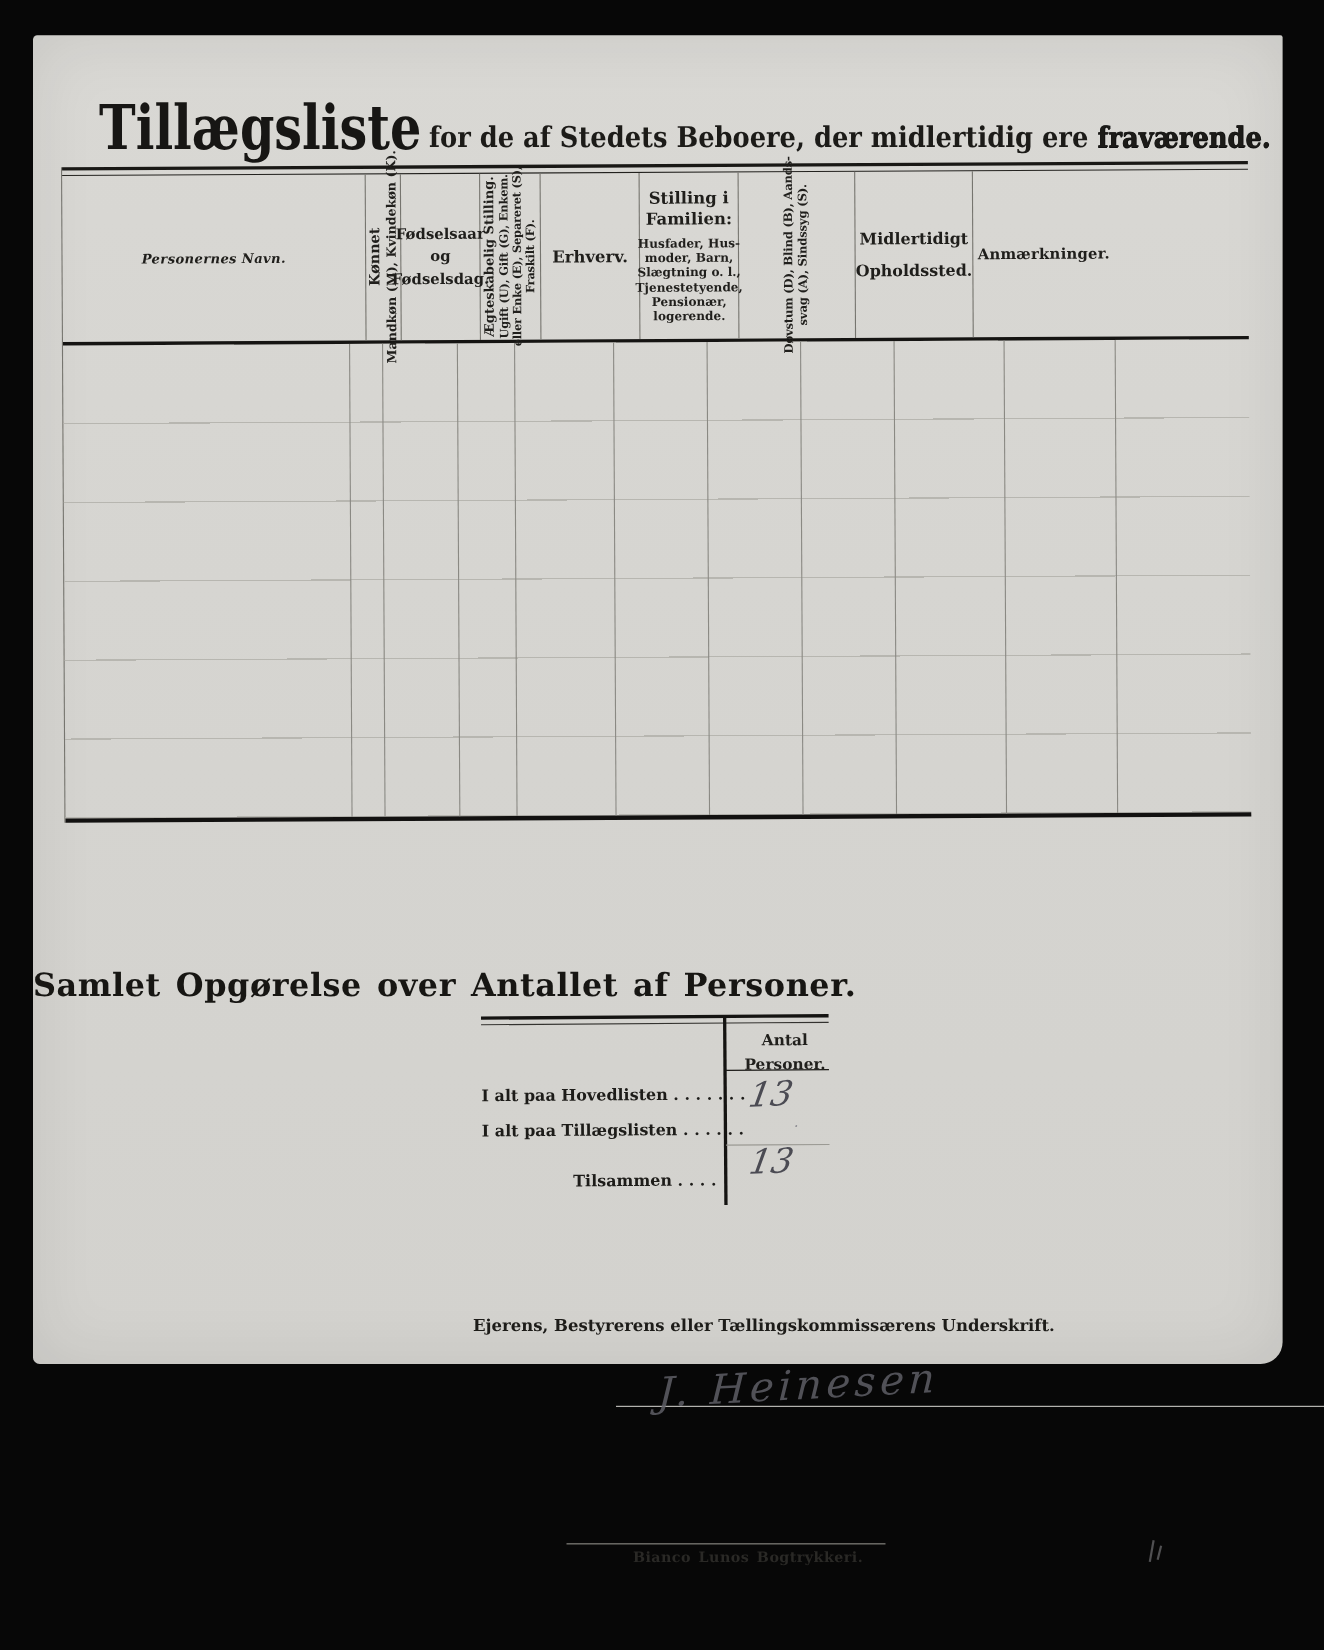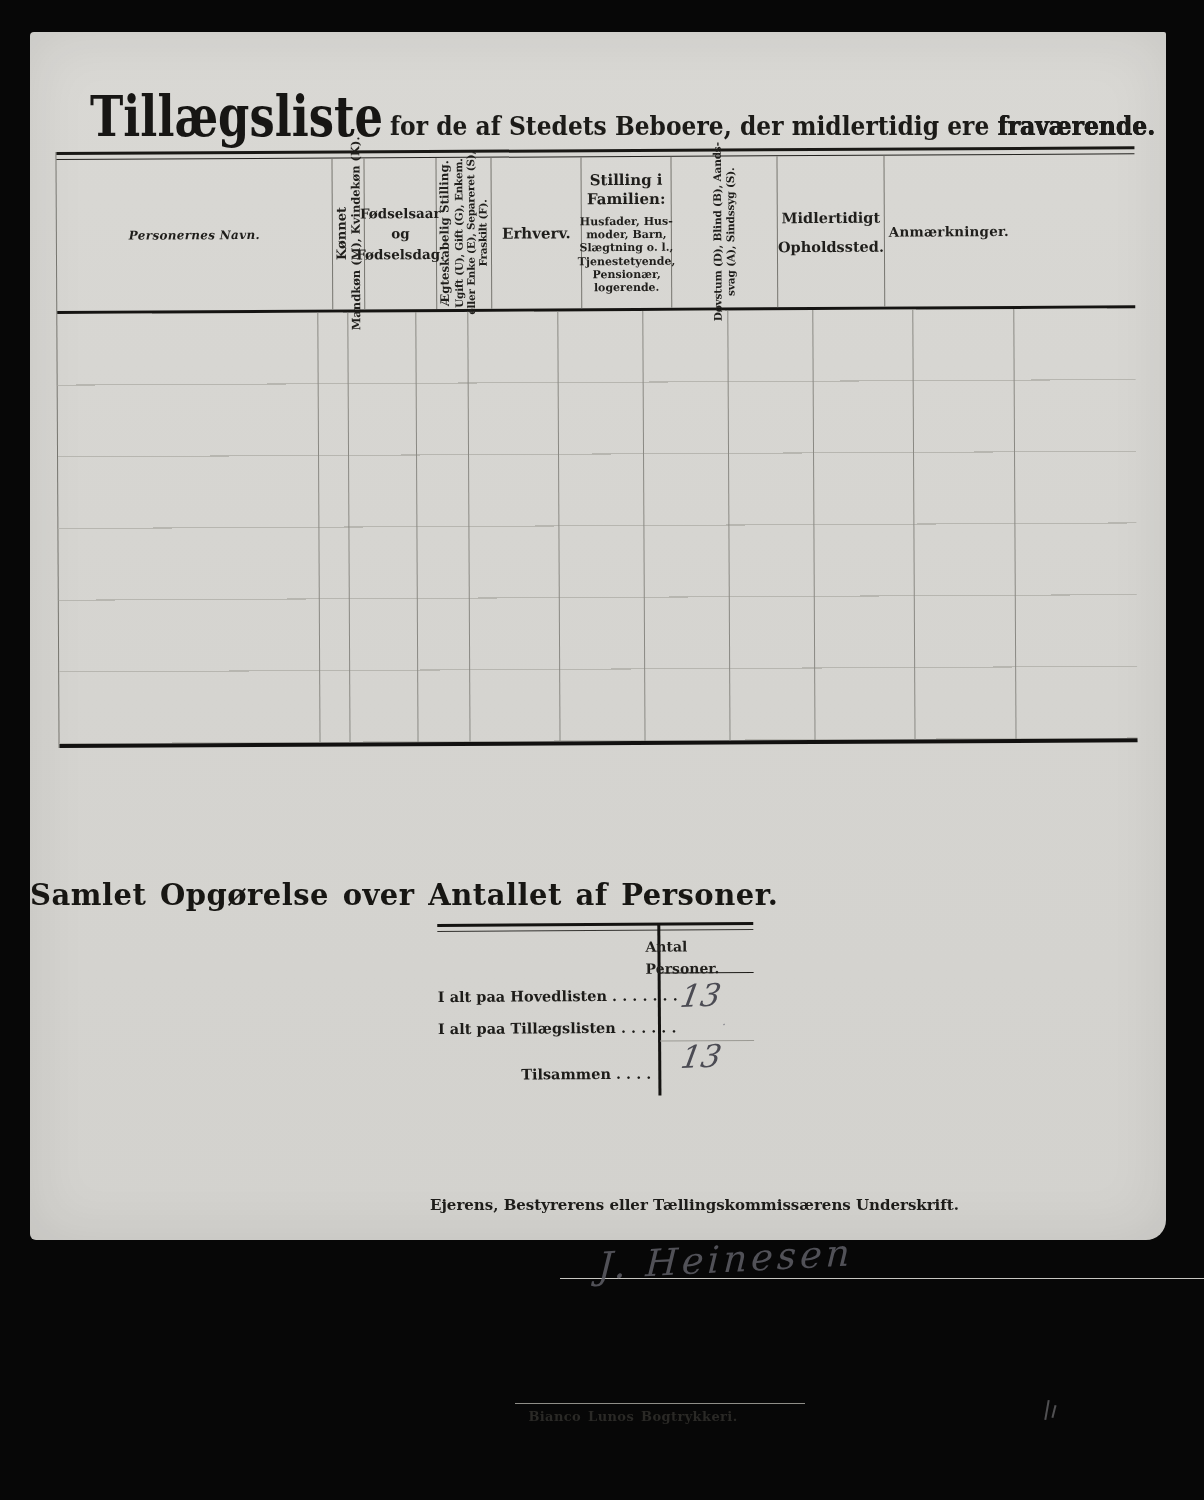--- a/index.html
+++ b/index.html
@@ -80,21 +80,21 @@
     position:absolute;left:0;top:846px;width:100%;text-align:left;
     font-size:29px;font-weight:bold;letter-spacing:.5px;word-spacing:3px;color:#171613;
   }
   .mini-table{
     position:absolute;left:408px;top:891px;width:316px;height:212px;
     transform:rotate(-0.4deg);
   }
   .mini-top-rule{position:absolute;left:0;top:0;width:316px;height:4px;
     border-top:3px solid #141311;border-bottom:1px solid #33322f;}
   .mini-divider{position:absolute;left:220px;top:1px;width:2.5px;height:172px;background:#141311;}
-  .antal-header{position:absolute;left:208px;top:13px;width:94px;text-align:left;
+  .antal-header{position:absolute;left:229px;top:13px;width:94px;text-align:center;
     font-size:14px;font-weight:bold;line-height:1.6;}
   .antal-underline{position:absolute;left:222px;top:50px;width:94px;border-top:1.5px solid #1c1b18;}
   .sum-label{position:absolute;left:0;width:213px;text-align:right;
     font-size:14.5px;font-weight:bold;white-space:nowrap;color:#1d1c19;}
   .sum-label.r0{top:64px;}
   .sum-label.r1{top:96px;}
   .sum-label.r2{top:142px;}
   .sum-value{position:absolute;left:228px;width:70px;text-align:center;
     font-style:italic;font-size:31px;line-height:1;color:#4b4b53;
     transform:skewX(-12deg) rotate(-2deg);}
@@ -109,21 +109,21 @@
   }
   .sig-line{position:absolute;left:530px;top:1246px;width:720px;border-top:1px solid #c7c6c1;}
   .sig-name{
     position:absolute;left:568px;top:1206px;
     font-style:italic;font-size:37px;color:#5e5e66;letter-spacing:4px;
     transform:rotate(-3deg) skewX(-6deg);opacity:.85;white-space:nowrap;
   }
   
   .printer-rule{position:absolute;left:485px;top:1371px;width:290px;border-top:1px solid #8f8e88;}
   .printer-name{
-    position:absolute;left:433px;top:1377px;width:340px;text-align:center;
+    position:absolute;left:480px;top:1377px;width:340px;text-align:center;
     font-size:13px;font-weight:bold;color:#2a2926;letter-spacing:.4px;word-spacing:2px;
   }
   .stray-mark{position:absolute;left:1012px;top:1366px;width:20px;height:26px;opacity:.55;}
   .stray-mark i{position:absolute;display:block;background:#8d8c90;width:1.6px;}
   .stray-mark i.s1{height:20px;left:4px;top:2px;transform:rotate(10deg);}
   .stray-mark i.s2{height:13px;left:11px;top:7px;transform:rotate(14deg);}
 </style>
 </head>
 <body>
 

